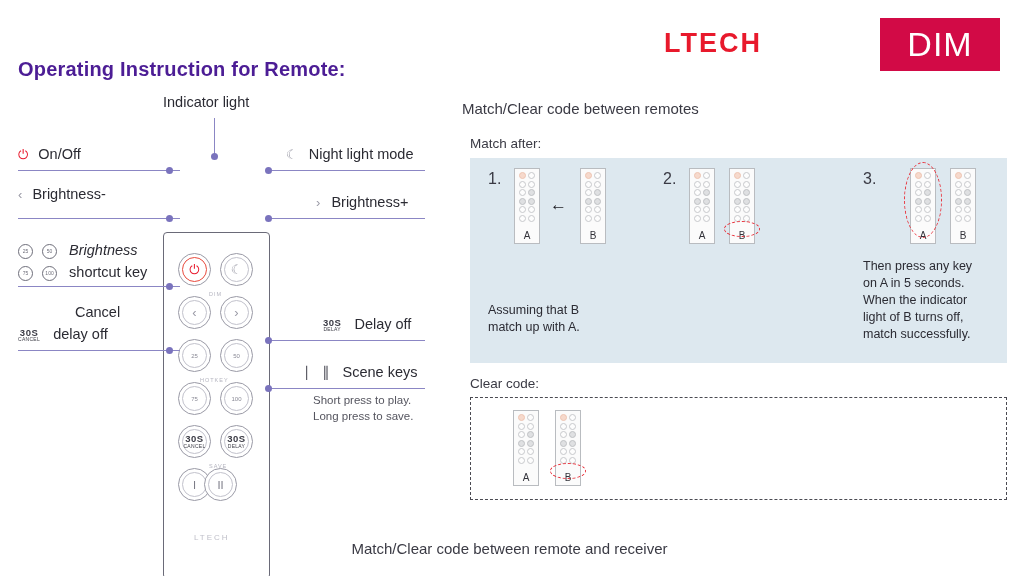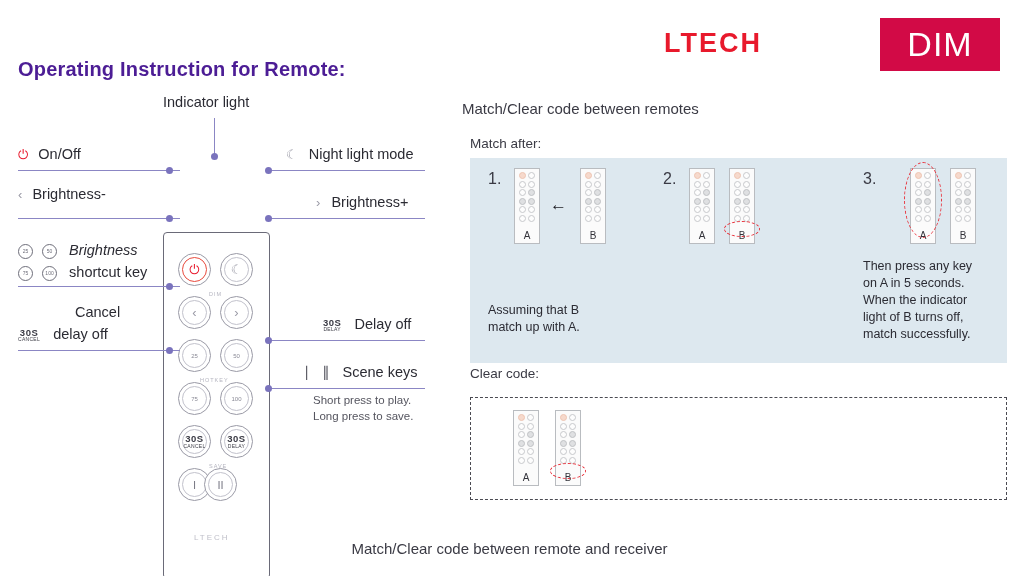--- a/index.html
+++ b/index.html
@@ -425,21 +425,21 @@
       </div>
       <div class="lbl">B</div>
     </div>
     <div class="step-text" style="left:393px;top:100px;white-space:pre-line;width:175px;">Then press any key
 on A in 5 seconds.
 When the indicator
 light of B turns off,
 match successfully.</div>
   </div>
 
-  <div class="sub-label" style="left:8px;top:266px;">Clear code:</div>
+  <div class="sub-label" style="left:8px;top:276px;">Clear code:</div>
 
   <div id="clear-box">
     <div class="mini" style="left:42px;top:12px;">
       <div class="grid">
         <div class="dot lit"></div>
           <div class="dot"></div>
         <div class="dot"></div>
           <div class="dot"></div>
         <div class="dot"></div>
           <div class="dot fill"></div>

